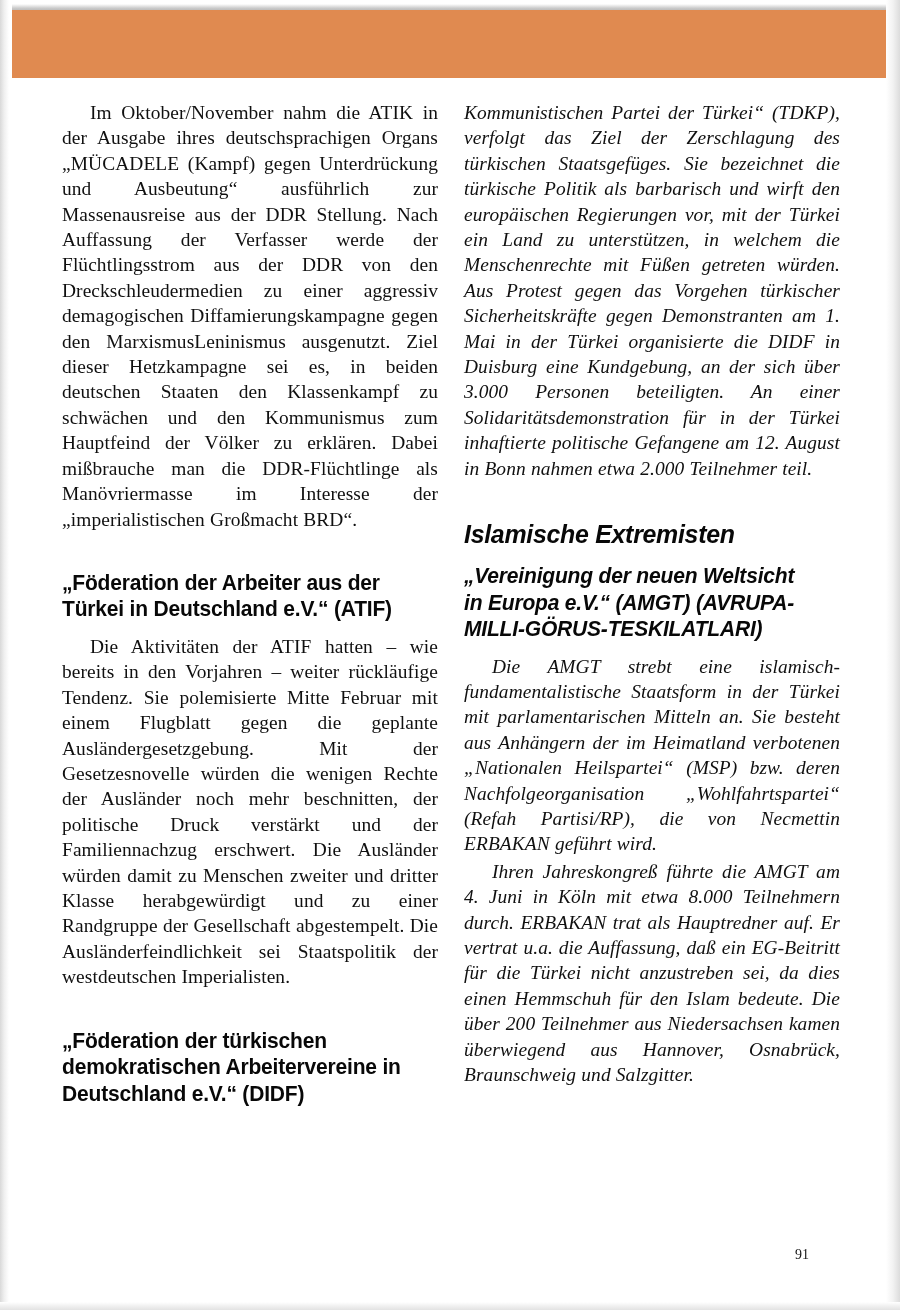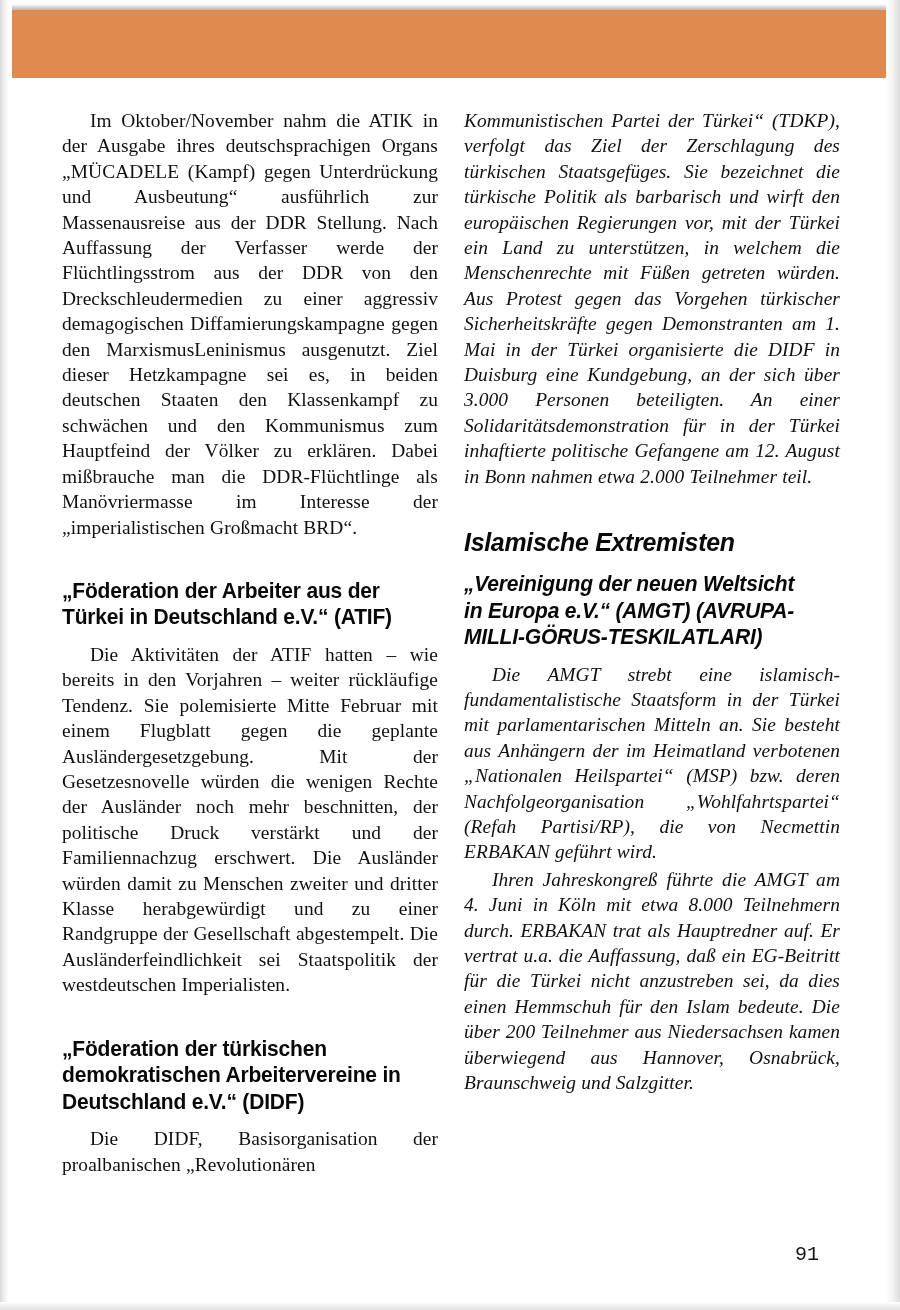--- a/index.html
+++ b/index.html
@@ -62,21 +62,21 @@
   .columns {
     position: absolute;
     left: 0;
     top: 96px;
     width: 900px;
     height: 1200px;
   }
 
   .col {
     position: absolute;
-    top: 12px;
+    top: 4px;
     width: 376px;
   }
   .col-left  { left: 62px; }
   .col-right { left: 464px; font-style: italic; }
 
   p.body {
     margin: 0;
     font-size: 19.4px;
     line-height: 25.4px;
     text-align: justify;
@@ -115,22 +115,22 @@
 
   .gap-before-heading { height: 38px; }
   .gap-after-heading { height: 11px; }
   .gap-after-heading-lg { height: 13px; }
   .gap-paragraph { height: 2px; }
 
   .page-number {
     position: absolute;
     left: 795px;
     top: 1243px;
-    font-family: Liberation Mono, monospace;
-    font-size: 20px;
+    font-family: Liberation Serif, serif;
+    font-size: 14px;
     line-height: 24px;
     color: #151515;
   }
 </style>
 </head>
 <body>
 
 <div class="page">
 
   <div class="scan-edge-left"></div>
@@ -152,21 +152,20 @@
       <div class="gap-after-heading"></div>
 
       <p class="body">Die Aktivitäten der ATIF hatten – wie bereits in den Vorjahren – weiter rückläufige Tendenz. Sie polemisierte Mitte Februar mit einem Flugblatt gegen die geplante Ausländergesetzgebung. Mit der Gesetzesnovelle würden die wenigen Rechte der Ausländer noch mehr beschnitten, der politische Druck verstärkt und der Familiennachzug erschwert. Die Ausländer würden damit zu Menschen zweiter und dritter Klasse herabgewürdigt und zu einer Randgruppe der Gesellschaft abgestempelt. Die Ausländerfeindlichkeit sei Staatspolitik der westdeutschen Imperialisten.</p>
 
       <div class="gap-before-heading"></div>
 
       <h2 class="sub-heading">„Föderation der türkischen demokratischen Arbeitervereine in Deutschland e.V.“ (DIDF)</h2>
 
       <div class="gap-after-heading"></div>
 
-      <p class="body">Die DIDF, Basisorganisation der proalbanischen „Revolutionären</p>
     </div>
 
     <div class="col col-right">
       <p class="body noindent">Kommunistischen Partei der Türkei“ (TDKP), verfolgt das Ziel der Zerschlagung des türkischen Staatsgefüges. Sie bezeichnet die türkische Politik als barbarisch und wirft den europäischen Regierungen vor, mit der Türkei ein Land zu unterstützen, in welchem die Menschenrechte mit Füßen getreten würden. Aus Protest gegen das Vorgehen türkischer Sicherheitskräfte gegen Demonstranten am 1. Mai in der Türkei organisierte die DIDF in Duisburg eine Kundgebung, an der sich über 3.000 Personen beteiligten. An einer Solidaritätsdemonstration für in der Türkei inhaftierte politische Gefangene am 12. August in Bonn nahmen etwa 2.000 Teilnehmer teil.</p>
 
       <div class="gap-before-heading"></div>
 
       <h1 class="section-heading">Islamische Extremisten</h1>
 
       <div class="gap-after-heading-lg"></div>

